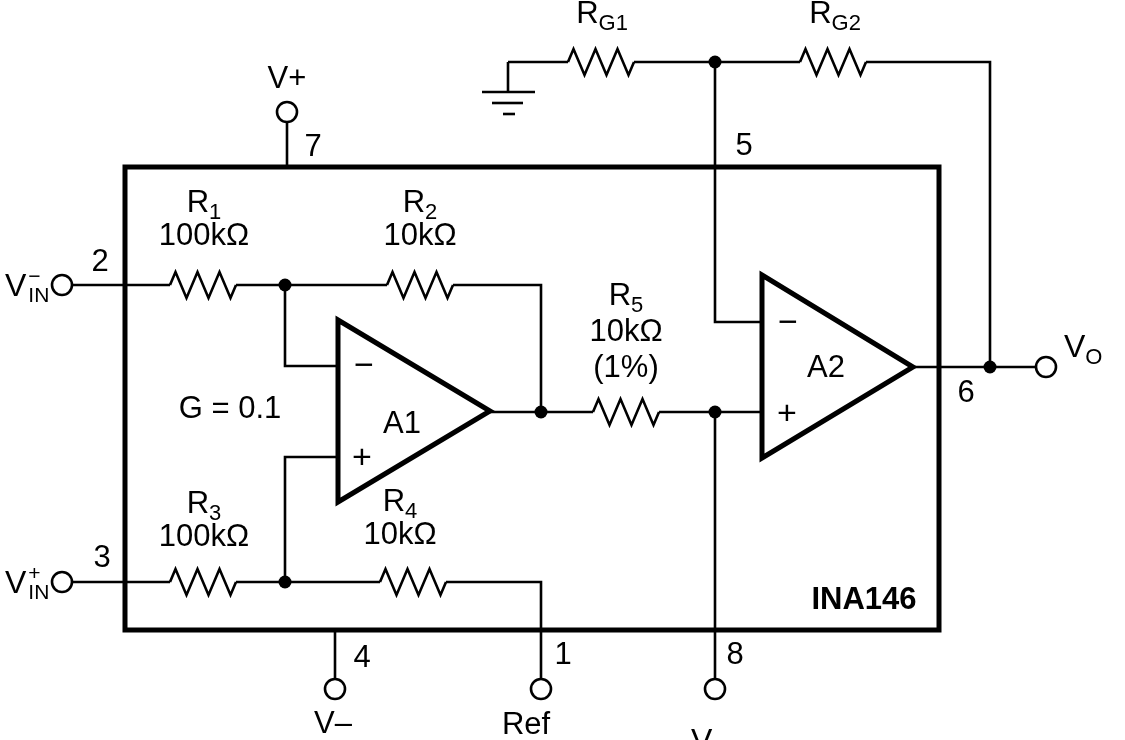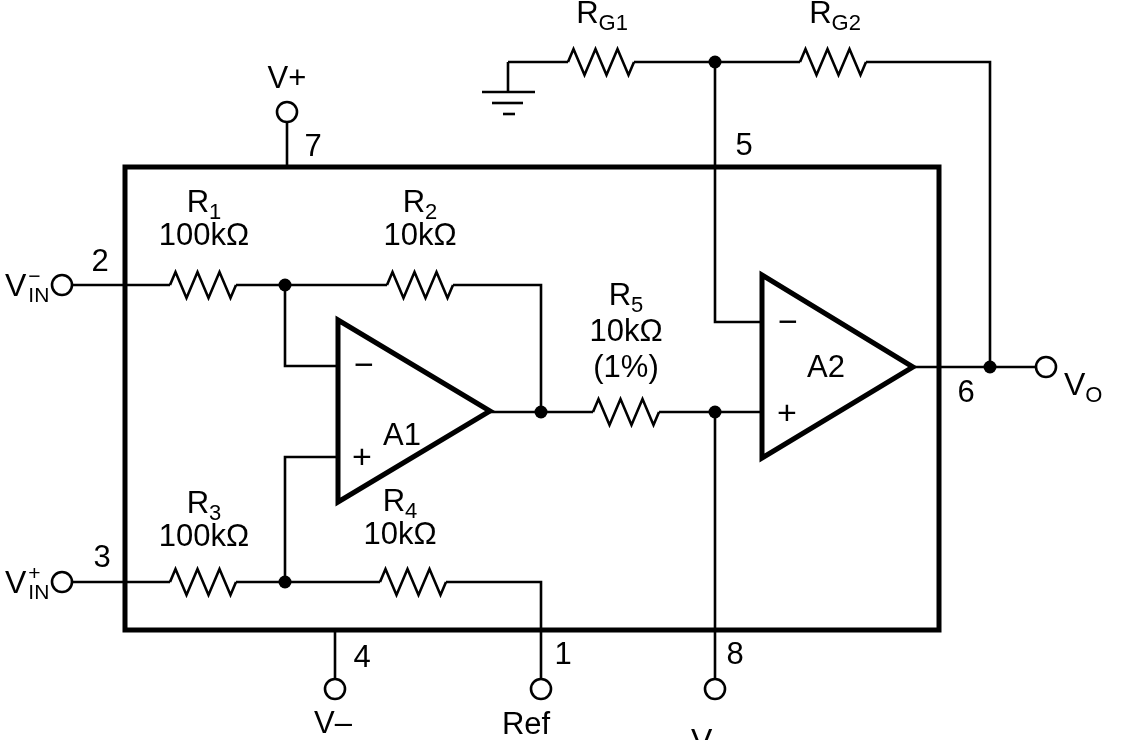--- a/index.html
+++ b/index.html
@@ -114,22 +114,23 @@
   <div class="lbl" style="left:400px;top:484px">
     <span><span>R</span><sub>4</sub></span><br>
     <span>10kΩ</span>
   </div>
   <div class="lbl lh36" style="left:626px;top:277px">
     <span><span>R</span><sub>5</sub></span><br>
     <span>10kΩ</span><br>
     <span>(1%)</span>
   </div>
 
+  <div class="lbl" style="left:230px;top:391px">G = 0.1</div>
 
-  <div class="lbl" style="left:402px;top:418px">A1</div>
+  <div class="lbl" style="left:402px;top:406px">A1</div>
   <div class="lbl sign" style="left:364px;top:347px">−</div>
   <div class="lbl sign" style="left:362px;top:439px">+</div>
   <div class="lbl" style="left:826px;top:350px">A2</div>
   <div class="lbl sign" style="left:788px;top:304px">−</div>
   <div class="lbl sign" style="left:787px;top:395px">+</div>
 
   <div class="lbl-left vstack-label" style="left:5px;top:262px">
     <span class="big">V</span>
       <span class="stack">
         <span>−</span>
@@ -141,16 +142,17 @@
       <span class="stack">
         <span>+</span>
         <span>IN</span>
       </span>
   </div>
 
   <div class="lbl" style="left:333px;top:706px">V–</div>
   <div class="lbl" style="left:526px;top:707px">Ref</div>
   <div class="lbl" style="left:714px;top:724px"><span class="big">V</span><sub>01</sub></div>
 
-  <div class="lbl-left" style="left:1064px;top:368px"><span class="big">V</span><sub>O</sub></div>
+  <div class="lbl-left" style="left:1064px;top:330px"><span class="big">V</span><sub>O</sub></div>
 
+  <div class="lbl bold" style="left:864px;top:582px">INA146</div>
 
 </div>
 
 </body></html>

